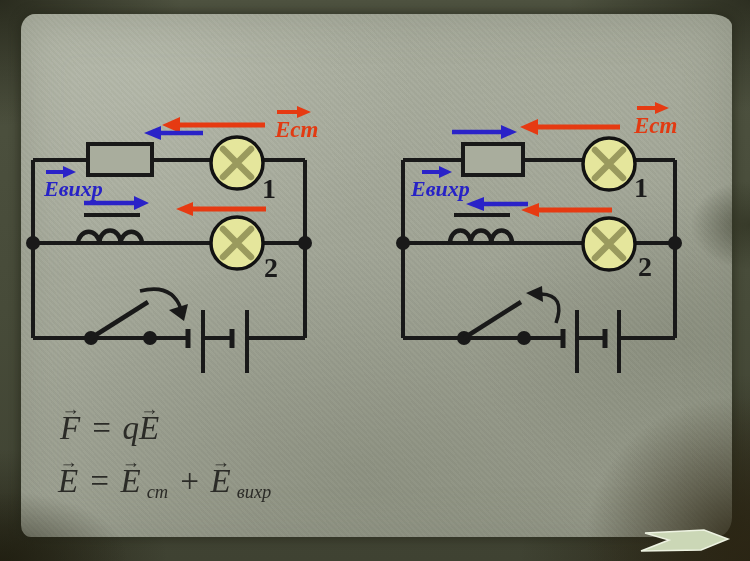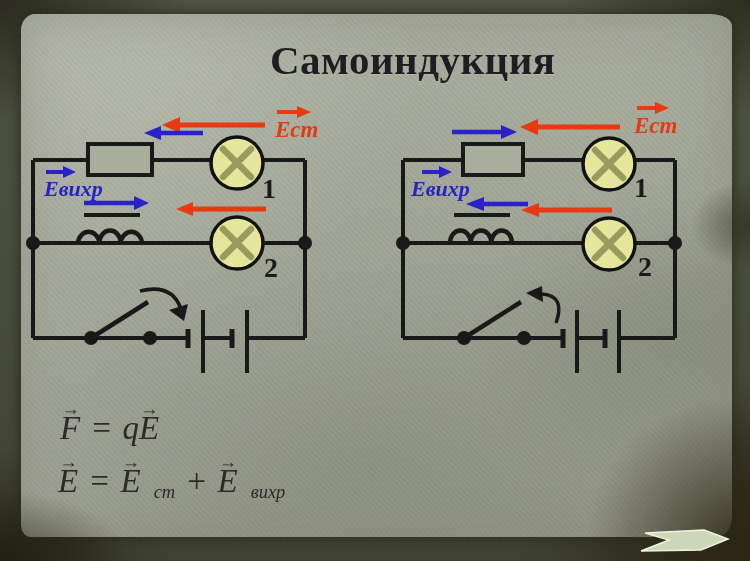--- a/index.html
+++ b/index.html
@@ -53,33 +53,32 @@
     position:absolute; font-style:italic; color:#2b2b27; font-size:33px;
     font-family:"Liberation Serif",serif; white-space:nowrap;
   }
   .f1 { left:60px; top:410px; }
   .f2 { left:58px; top:463px; }
   .vec { position:relative; display:inline-block; }
   .vec .va {
     position:absolute; left:52%; transform:translateX(-50%);
     top:-0.62em; font-size:0.55em; font-style:normal; color:#2b2b27;
   }
-  .sub { font-size:0.56em; vertical-align:-0.3em; margin-left:13px; }
+  .sub { font-size:0.56em; vertical-align:-0.3em; margin-left:6px; }
   .sp { display:inline-block; width:10px; }
 </style>
 </head>
 <body>
 
 <div class="stage">
   <div class="paper"></div>
   <div class="edge-shadow blob-br"></div>
   <div class="edge-shadow blob-r1"></div>
   <div class="edge-shadow blob-bl"></div>
 
-  <div class="title">Самоиндукция</div>
 
   <svg class="layer" width="750" height="561" viewBox="0 0 750 561">
 
     <g>
       <path class="wire" d="M33,160 H305 M33,160 V338 M305,160 V338 M33,243 H305 M33,338 H188 M203,338 H232 M247,338 H305"></path>
       <rect x="88" y="144" width="64" height="31" fill="#a9ad9d" stroke="#191919" stroke-width="4"></rect>
       <path fill="none" stroke="#191919" stroke-width="4.5" d="M78,243 A10.7,12.5 0 0 1 99.3,243 A10.7,12.5 0 0 1 120.7,243 A10.7,12.5 0 0 1 142,243"></path>
       <line x1="84" y1="215" x2="140" y2="215" stroke="#191919" stroke-width="4"></line>
 
       <g>

